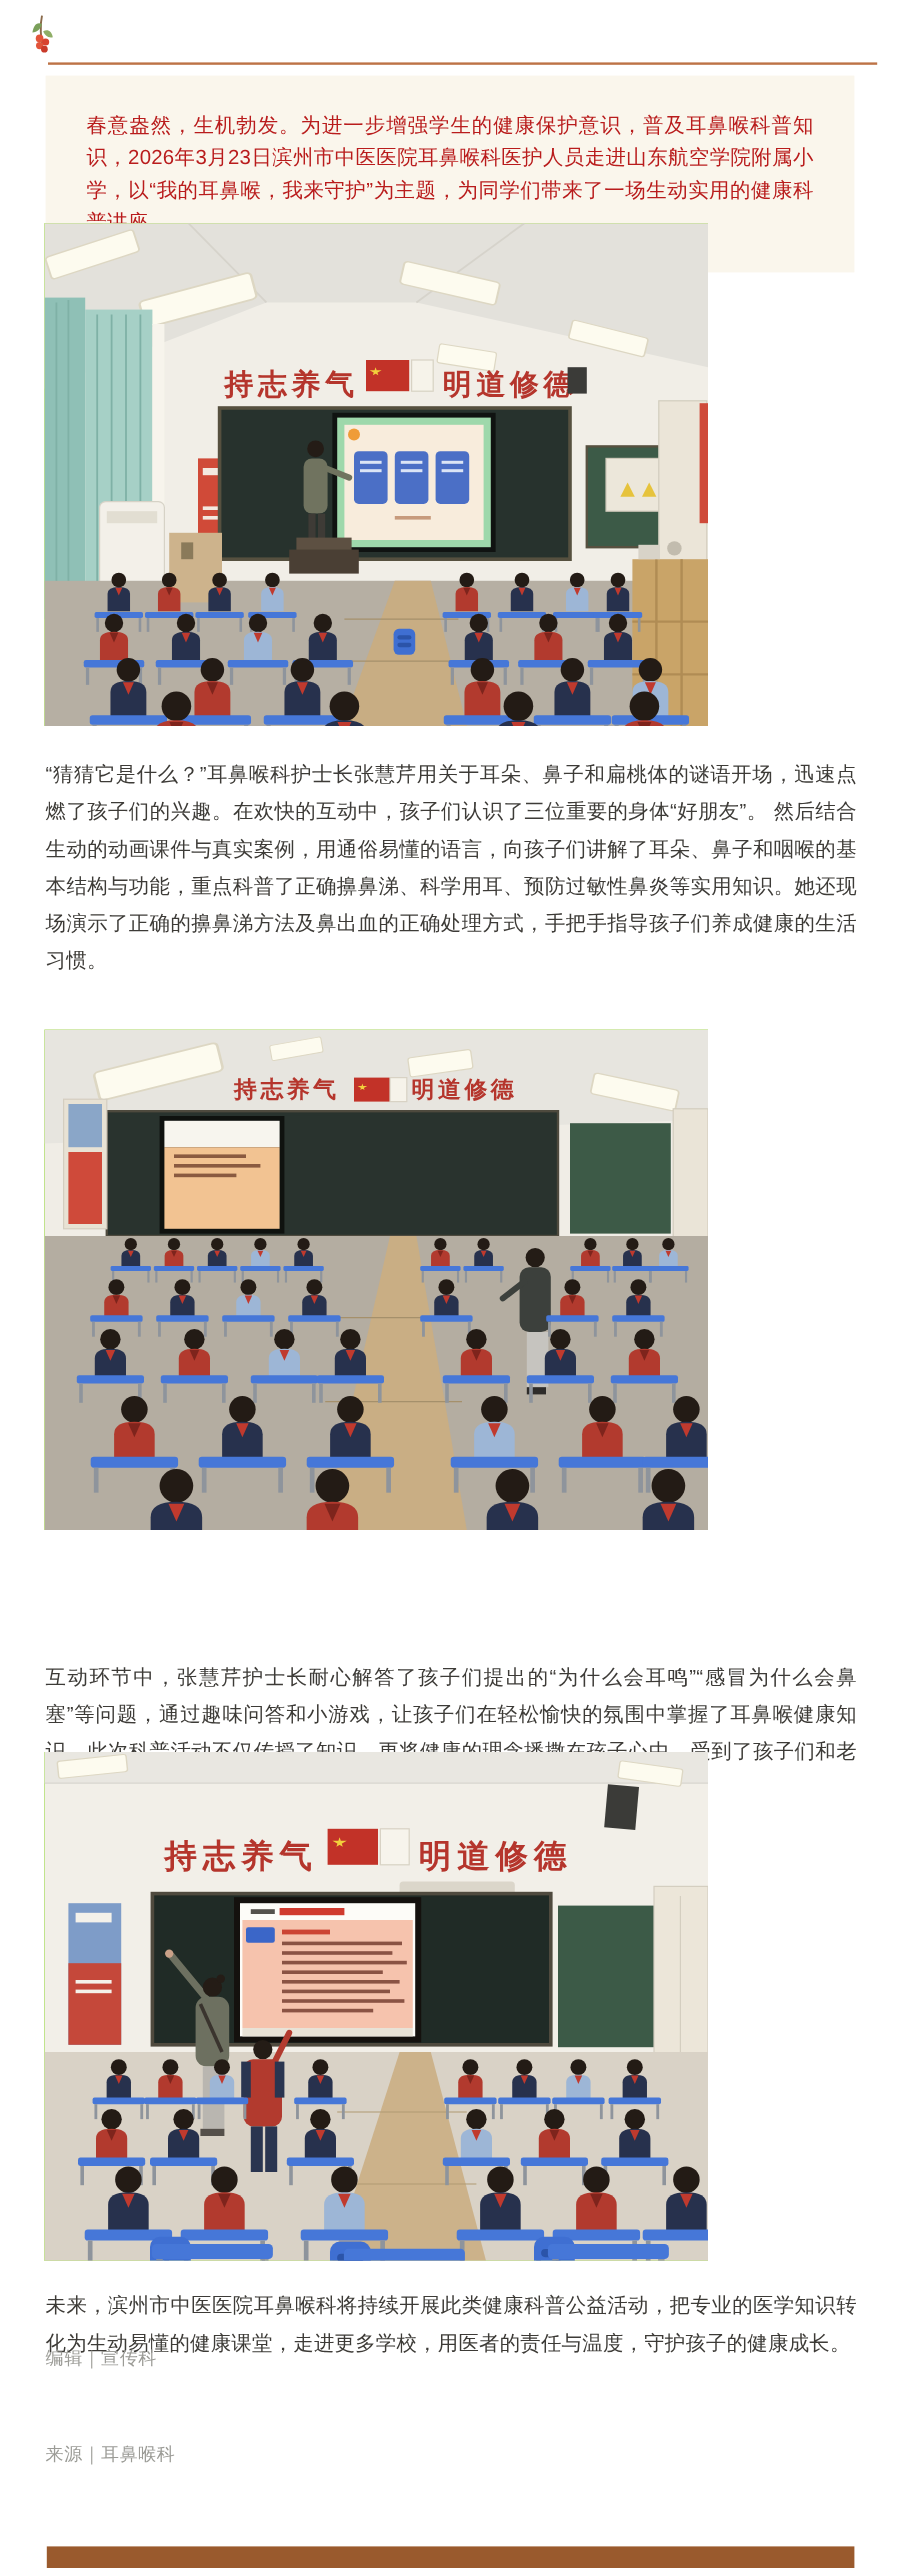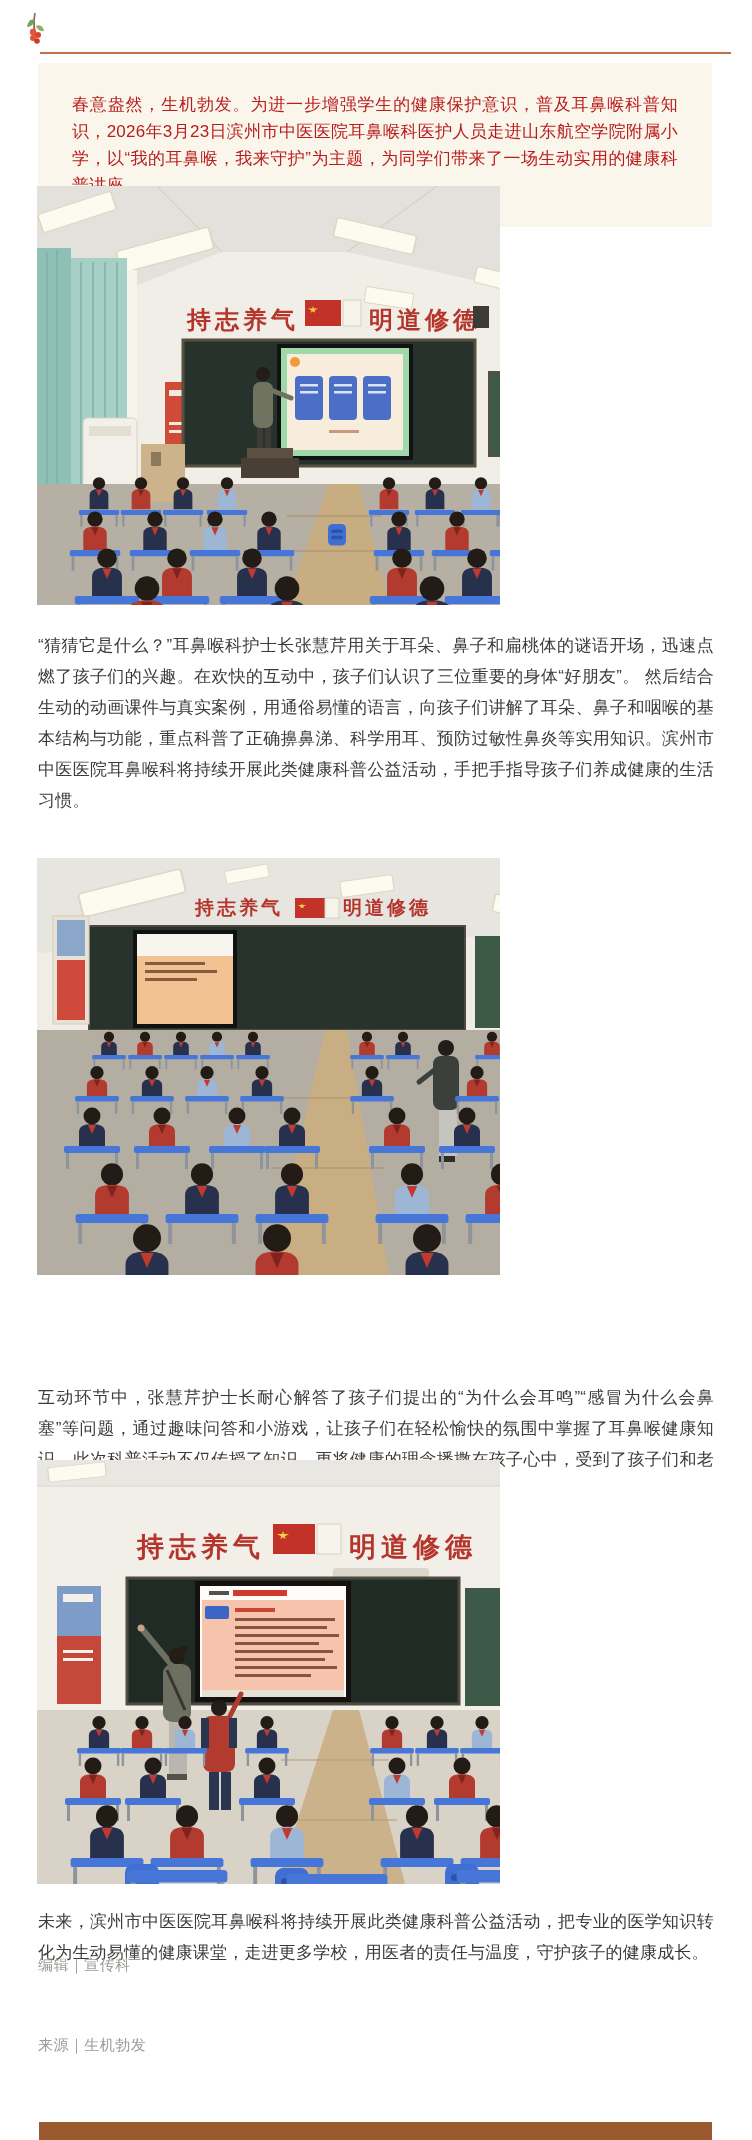--- a/index.html
+++ b/index.html
@@ -8,21 +8,21 @@
   .sprig{position:absolute;left:24px;top:10px;width:22px;height:36px;}
   .divider{position:absolute;left:40px;top:52px;width:691px;height:2px;background:#bd7346;}
   .intro-wrap{position:absolute;left:38px;top:63px;width:674px;box-sizing:border-box;
               background:#faf6ec;padding:11px 17px;}
   .intro-wrap p{margin:17px;font-size:17px;line-height:27px;color:#b91c1c;letter-spacing:.2px;
                 text-align:justify;}
   .body-par{position:absolute;left:38px;width:676px;margin:0;font-size:17px;line-height:31px;
             color:#3d3b37;letter-spacing:.2px;text-align:justify;}
   .t1{top:630px}.t2{top:1382px}.t3{top:1906px}
   figure{margin:0;}
-  .photo{position:absolute;left:37px;width:463px;overflow:hidden;background:#84cc16;}
+  .photo{position:absolute;left:37px;width:553px;overflow:hidden;background:#84cc16;}
   .ph1{top:186px;height:419px}.ph2{top:858px;height:417px}.ph3{top:1460px;height:424px}
   svg{display:block}
   .banner-txt{font-weight:bold;fill:#b5352c;font-family:"DejaVu Sans","Liberation Sans",sans-serif;}
   .credit{position:absolute;left:38px;font-size:15px;color:#9b9b96;letter-spacing:.5px;}
   .f1{top:2036px}.f2{top:1956px}
   .bottom-bar{position:absolute;left:39px;top:2122px;width:673px;height:18px;background:#9a5a2d;}
 </style>
 </head>
 <body>
 
@@ -204,21 +204,21 @@
           <use href="#desk" transform="translate(440,410) scale(1.15)"></use>
           <use href="#desk" transform="translate(505,410) scale(1.15)"></use>
         <use href="#stu-r" transform="translate(110,420) scale(1.45)"></use>
           <use href="#stu-n" transform="translate(250,420) scale(1.45)"></use>
           <use href="#stu-n" transform="translate(395,420) scale(1.45)"></use>
           <use href="#stu-r" transform="translate(500,420) scale(1.45)"></use>
       </g>
     </svg>
   </figure>
 
-  <p class="body-par t1">“猜猜它是什么？”耳鼻喉科护士长张慧芹用关于耳朵、鼻子和扁桃体的谜语开场，迅速点燃了孩子们的兴趣。在欢快的互动中，孩子们认识了三位重要的身体“好朋友”。 然后结合生动的动画课件与真实案例，用通俗易懂的语言，向孩子们讲解了耳朵、鼻子和咽喉的基本结构与功能，重点科普了正确擤鼻涕、科学用耳、预防过敏性鼻炎等实用知识。滨州市中医医院耳鼻喉科将持续开展此类健康科普公益活动，手把手指导孩子们养成健康的生活习惯。</p>
+  <p class="body-par t1">“猜猜它是什么？”耳鼻喉科护士长张慧芹用关于耳朵、鼻子和扁桃体的谜语开场，迅速点燃了孩子们的兴趣。在欢快的互动中，孩子们认识了三位重要的身体“好朋友”。 然后结合生动的动画课件与真实案例，用通俗易懂的语言，向孩子们讲解了耳朵、鼻子和咽喉的基本结构与功能，重点科普了正确擤鼻涕、科学用耳、预防过敏性鼻炎等实用知识。她还现场演示了正确的擤鼻涕方法及鼻出血的正确处理方式，手把手指导孩子们养成健康的生活习惯。</p>
 
   <figure class="photo ph2">
     <svg viewBox="0 0 553 417" width="553" height="417">
       <rect width="553" height="417" fill="#f0ede6"></rect>
       <polygon points="0,0 553,0 553,75 0,95" fill="#e7e5df"></polygon>
       <use href="#lightp" transform="translate(95,35) rotate(-14) scale(2.2,1.5)"></use>
       <use href="#lightp" transform="translate(492,52) rotate(12) scale(1.5,1.1)"></use>
       <use href="#lightp" transform="translate(330,28) rotate(-8) scale(1.1,1)"></use>
       <use href="#lightp" transform="translate(210,16) rotate(-10) scale(.9,.8)"></use>
 
@@ -443,21 +443,21 @@
         <use href="#desk" transform="translate(140,410) scale(1.8)"></use>
           <use href="#desk" transform="translate(300,414) scale(1.8)"></use>
           <use href="#desk" transform="translate(470,410) scale(1.8)"></use>
       </g>
     </svg>
   </figure>
 
   <p class="body-par t3">未来，滨州市中医医院耳鼻喉科将持续开展此类健康科普公益活动，把专业的医学知识转化为生动易懂的健康课堂，走进更多学校，用医者的责任与温度，守护孩子的健康成长。</p>
 
   <div class="credit f1">
-    <span>来源</span><span>｜</span><span>生机勃发</span>
+    <span>来源</span><span>｜</span><span>耳鼻喉科</span>
   </div>
   <div class="credit f2">
     <span>编辑</span><span>｜</span><span>宣传科</span>
   </div>
 
   <div class="bottom-bar"></div>
 
 </div>
 
 </body></html>

